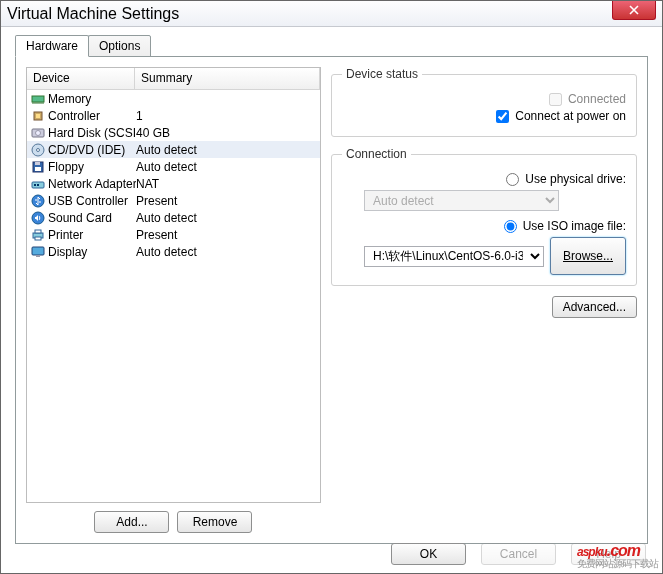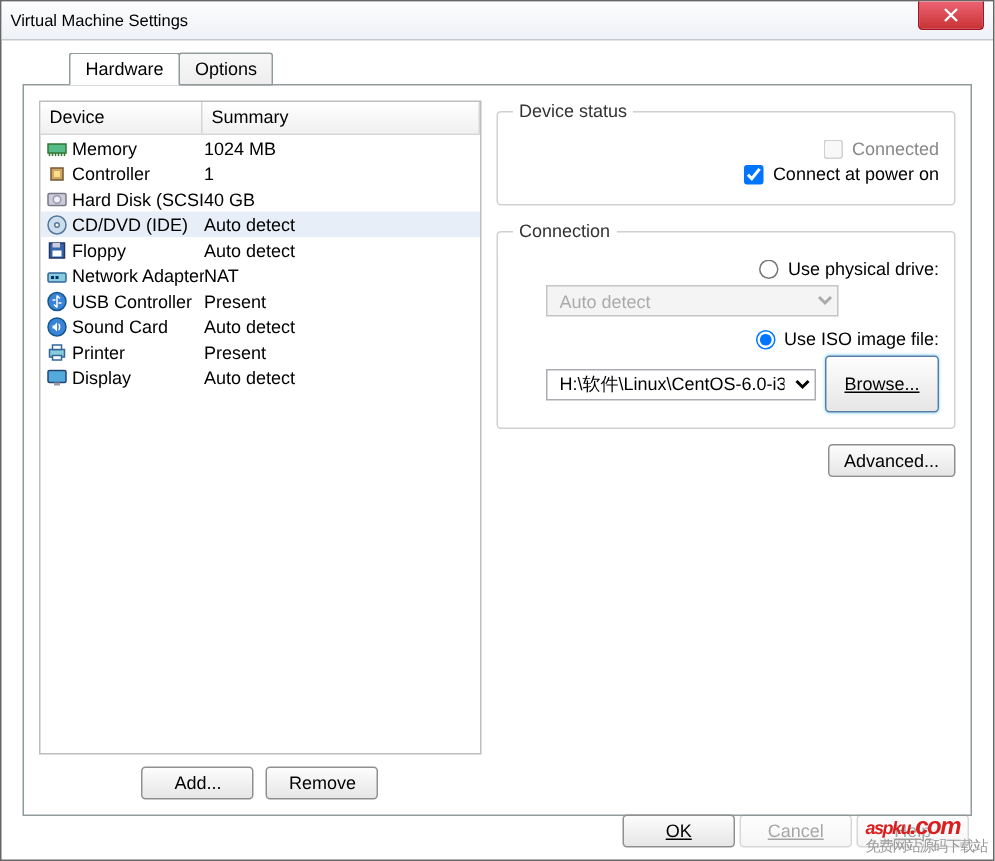--- a/index.html
+++ b/index.html
@@ -1,21 +1,21 @@
 <!DOCTYPE html>
 <html><head>
 <meta charset="utf-8">
 <style>
 * { box-sizing: border-box; font-family: "Segoe UI", Tahoma, sans-serif; font-size: 12px; }
 body { margin: 0; width: 663px; height: 574px; background: #fff; border: 1px solid #666; position: relative; overflow: hidden; }
 .titlebar { height: 26px; background: linear-gradient(#fdfdfe,#eef1f6); border-bottom: 1px solid #c6c9cf; display: flex; align-items: center; padding: 0 6px; position: relative; }
-.titlebar span { font-size: 11px; }
+.titlebar span { font-size: 16px; }
 .close-btn { position: absolute; right: 6px; top: -1px; width: 44px; height: 20px; background: linear-gradient(#e67,#c93334); border: 1px solid #a12; border-top: none; border-radius: 0 0 3px 3px; color: #fff; display: flex; align-items: center; justify-content: center; font-weight: bold; font-family: Arial; box-shadow: inset 0 1px 0 rgba(255,255,255,0.3); }
 .content { padding: 8px 14px 0 14px; }
-.tabs { display: flex; margin-left: 31px; }
+.tabs { display: flex; }
 .tab { padding: 3px 10px; border: 1px solid #919b9c; background: linear-gradient(#f8f8f8,#eee); cursor: pointer; position: relative; border-radius: 2px 2px 0 0; margin-right: -1px; }
 .tab.active { background: #fff; border-bottom: 1px solid #fff; z-index: 2; }
 .panel { border: 1px solid #919b9c; height: 488px; margin-top: -1px; display: flex; padding: 10px; gap: 10px; background: #fff; }
 .left { width: 334px; display: flex; flex-direction: column; }
 .table-wrap { border: 1px solid #bdbdbd; flex: 1; overflow: hidden; }
 .thead { display: flex; background: linear-gradient(#fff,#f0f0f0); border-bottom: 1px solid #d5d5d5; height: 22px; }
 .th { padding: 3px 6px; border-right: 1px solid #d5d5d5; }
 .th.device { width: 108px; }
 .th.summary { flex: 1; }
 .rows { }
@@ -31,21 +31,21 @@
 legend { padding: 0 4px; color: #333; }
 .chk-row { display: flex; align-items: center; gap: 6px; margin: 3px 0; justify-content: flex-end; }
 .chk-row.disabled { color: #888; }
 input[type=checkbox],input[type=radio] { margin: 0; width: 13px; height: 13px; }
 .conn-sub { margin-left: 22px; margin-top: 4px; display: flex; gap: 6px; align-items: center; }
 .conn-sub select,.conn-sub input.combo { width: 195px; height: 21px; border: 1px solid #abadb3; padding: 0 4px; background: #fff; }
 .conn-sub select:disabled { background: #f0f0f0; color: #888; }
 .iso-row select { width: 180px; }
 button.browse { height: 38px; padding: 0 12px; background: linear-gradient(#fdfdfd,#e6e6e6); border: 1px solid #5a7ea3; border-radius: 3px; cursor: pointer; box-shadow: 0 0 2px #6cf; text-decoration: underline; }
 .adv-row { display: flex; justify-content: flex-end; }
-.footer { position: absolute; bottom: 8px; right: 16px; display: flex; gap: 3px; align-items: center; text-decoration: underline; }
+.footer { position: absolute; bottom: 8px; right: 16px; display: flex; gap: 15px; align-items: center; }
 .watermark { position: absolute; right: 4px; bottom: 2px; font-family: Arial Black, Arial; font-weight: 900; font-size: 28px; font-style: italic; color: #d81e1e; letter-spacing: -1px; pointer-events: none; }
 .watermark small { font-size: 10px; color: #999; font-style: normal; font-weight: normal; display: block; text-align: right; margin-top: -6px; }
 .faded-btn { opacity: 0.35; }
 svg { display: block; }
 </style>
 </head>
 <body>
 
 <div class="titlebar">
   <span>Virtual Machine Settings</span>
@@ -70,21 +70,20 @@
         </div>
         <div class="rows" id="rows">
             <div class="row">
               <span class="ic">
                 <svg width="14" height="14" viewBox="0 0 14 14">
                   <rect x="1" y="4" width="12" height="6" fill="#5b8" stroke="#373"></rect>
                   <path d="M2 10v2M4 10v2M6 10v2M8 10v2M10 10v2M12 10v2" stroke="#373"></path>
                 </svg>
               </span>
               <span class="nm">Memory</span>
-              <span class="sm">1024 MB</span>
             </div>
             <div class="row">
               <span class="ic">
                 <svg width="14" height="14" viewBox="0 0 14 14">
                   <rect x="3" y="3" width="8" height="8" fill="#ca6" stroke="#753"></rect>
                   <rect x="5" y="5" width="4" height="4" fill="#fd8"></rect>
                 </svg>
               </span>
               <span class="nm">Controller</span>
               <span class="sm">1</span>

